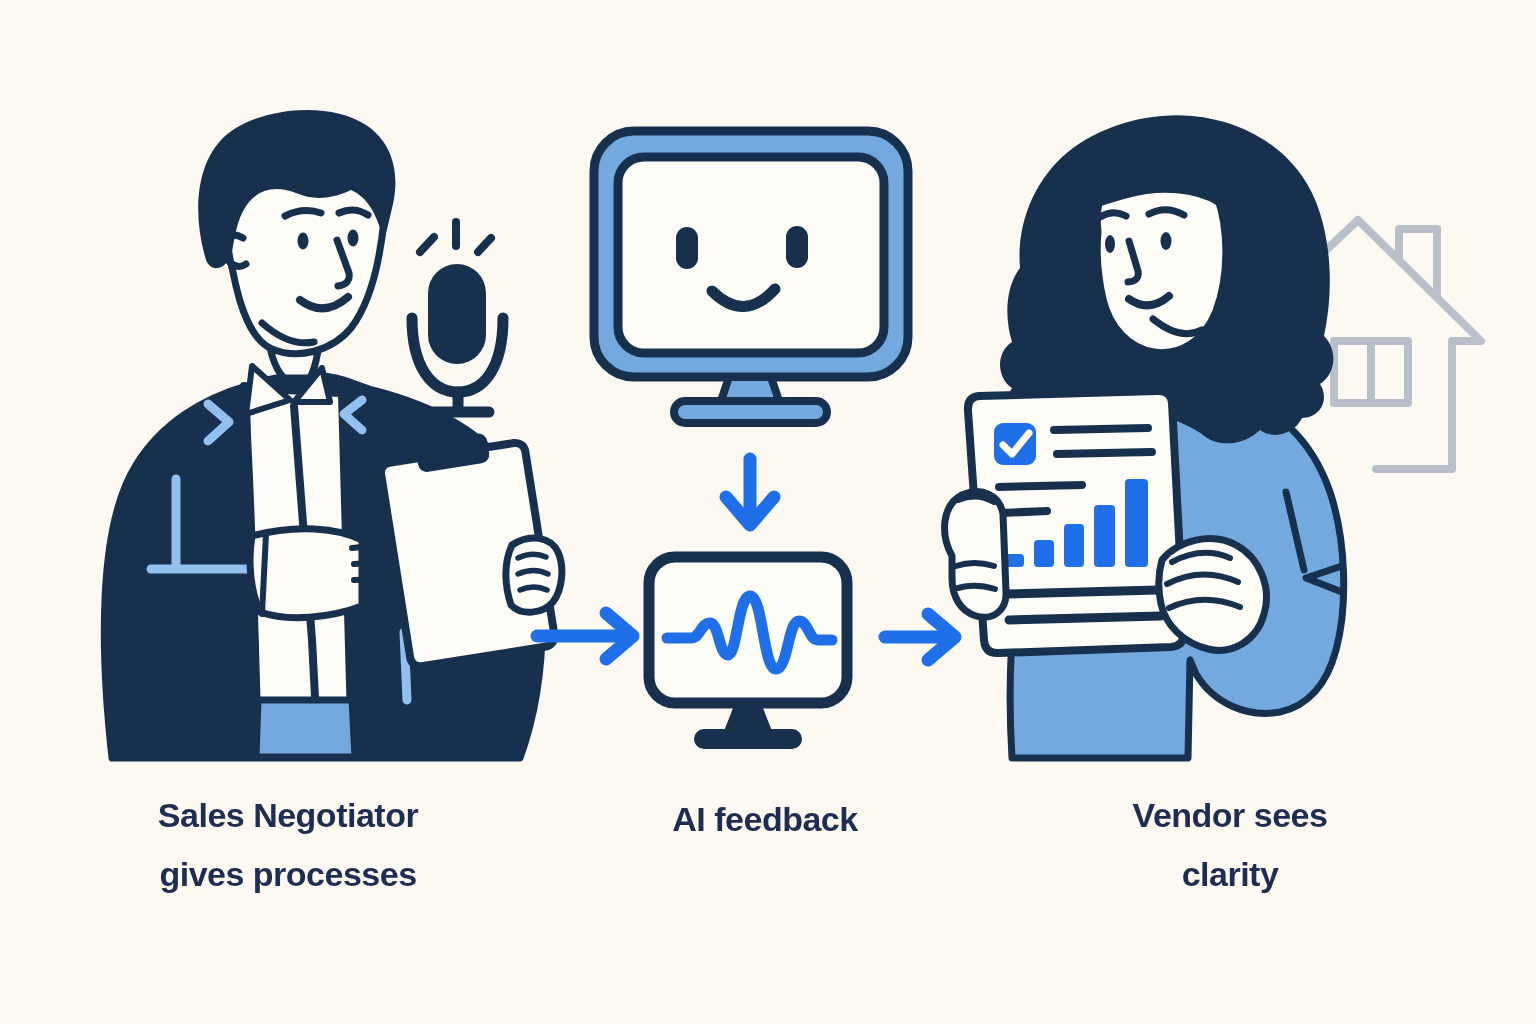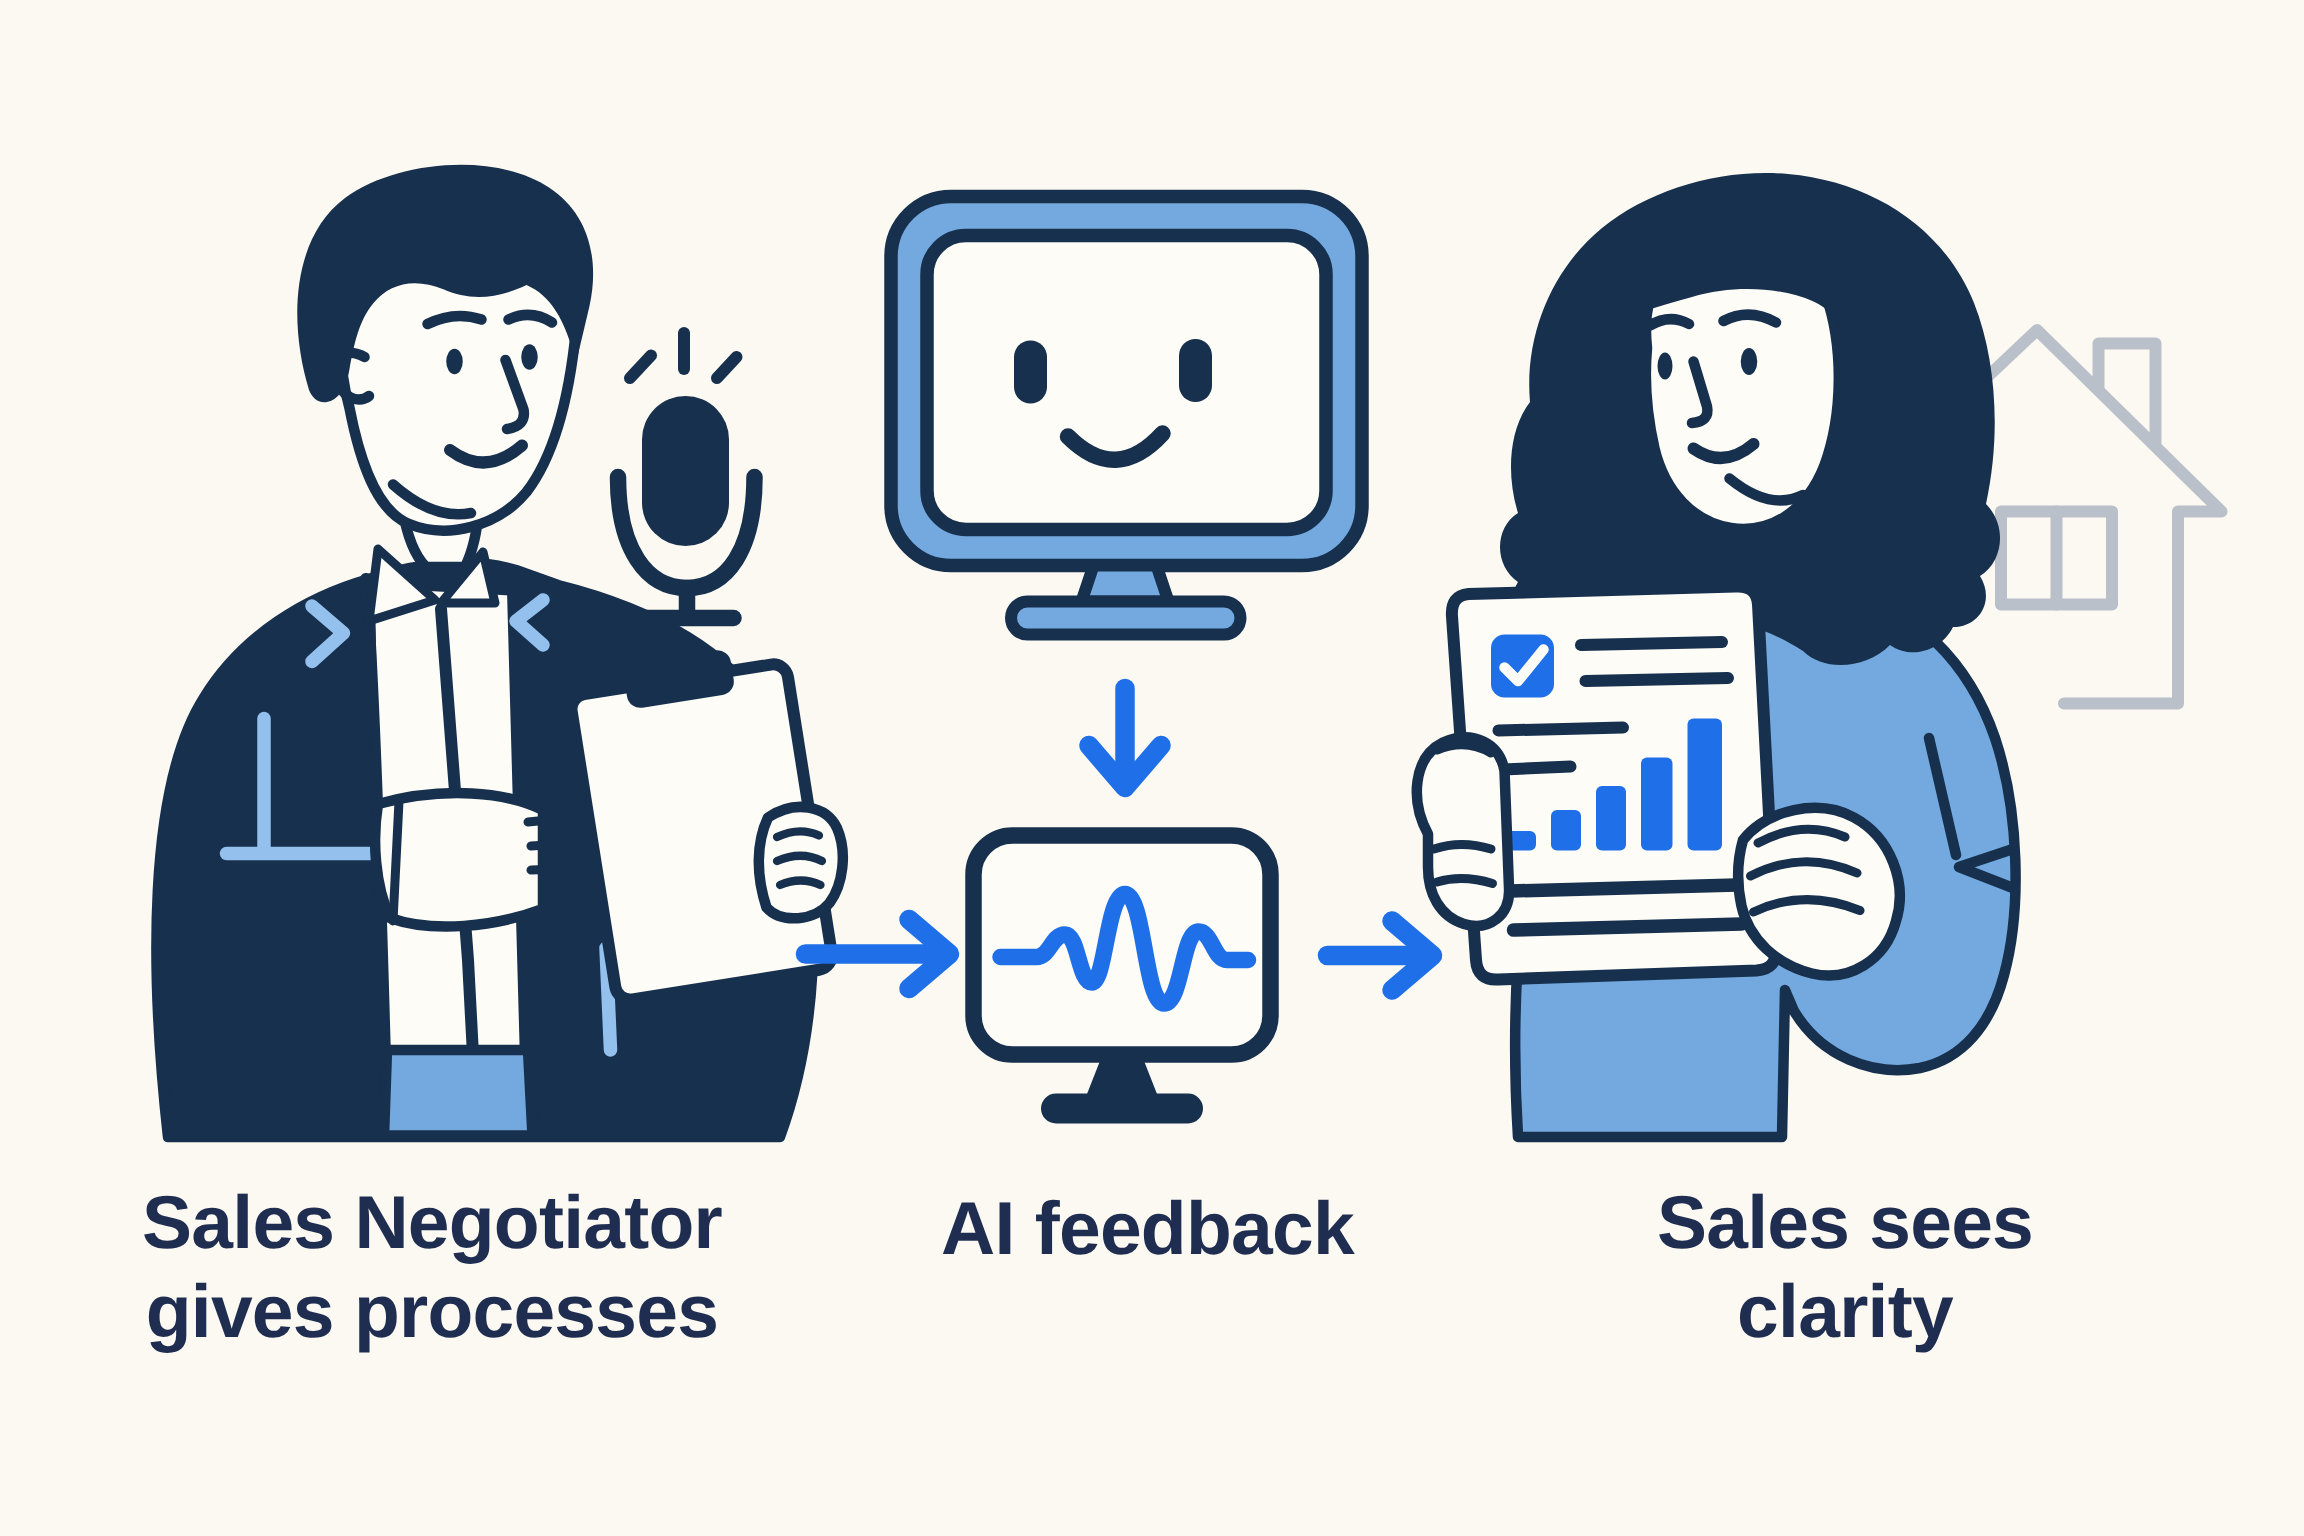--- a/index.html
+++ b/index.html
@@ -13,21 +13,21 @@
     overflow:hidden;margin:0 auto;
   }
   .scene{position:absolute;left:0;top:0;}
   svg *{stroke-linecap:round;stroke-linejoin:round;}
   .f-navy{fill:var(--navy);} .f-blue{fill:var(--blue);} .f-mblue{fill:var(--mediumBlue);}
   .f-paper{fill:var(--paper);} .f-none{fill:none;}
   .s-navy{stroke:var(--navy);} .s-blue{stroke:var(--blue);} .s-lblue{stroke:var(--lightBlue);}
   .s-gray{stroke:var(--gray);} .s-paper{stroke:var(--paper);}
   .caption{
     position:absolute;text-align:center;color:var(--text);
-    font-weight:700;font-size:50px;line-height:59px;letter-spacing:-0.5px;
+    font-weight:700;font-size:34px;line-height:59px;letter-spacing:-0.5px;
   }
   .caption span{display:block;}
 </style>
 </head>
 <body>
 
 <div class="stage">
 
   <svg class="scene" width="1536" height="1024" viewBox="0 0 1536 1024">
 
@@ -213,17 +213,17 @@
     <span>Sales Negotiator</span>
     <span>gives processes</span>
   </div>
 
   <div class="caption" style="left:540px;top:790px;width:450px;">
     <span>AI feedback</span>
     <span></span>
   </div>
 
   <div class="caption" style="left:990px;top:786px;width:480px;">
-    <span>Sales sees</span>
+    <span>Vendor sees</span>
     <span>clarity</span>
   </div>
 
 </div>
 
 </body></html>

